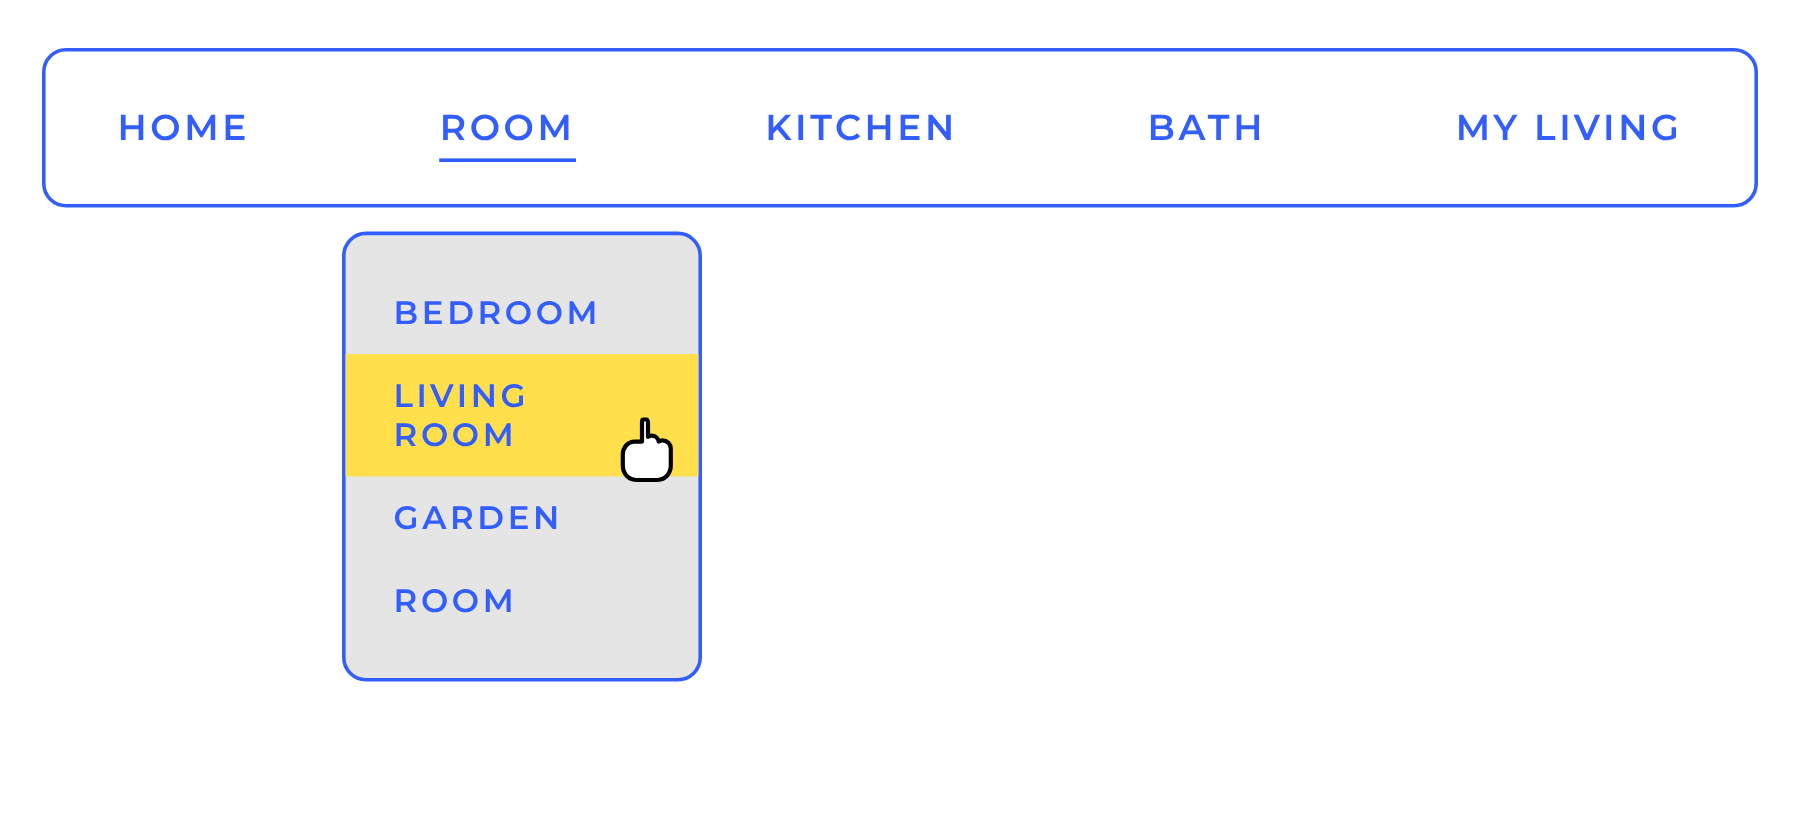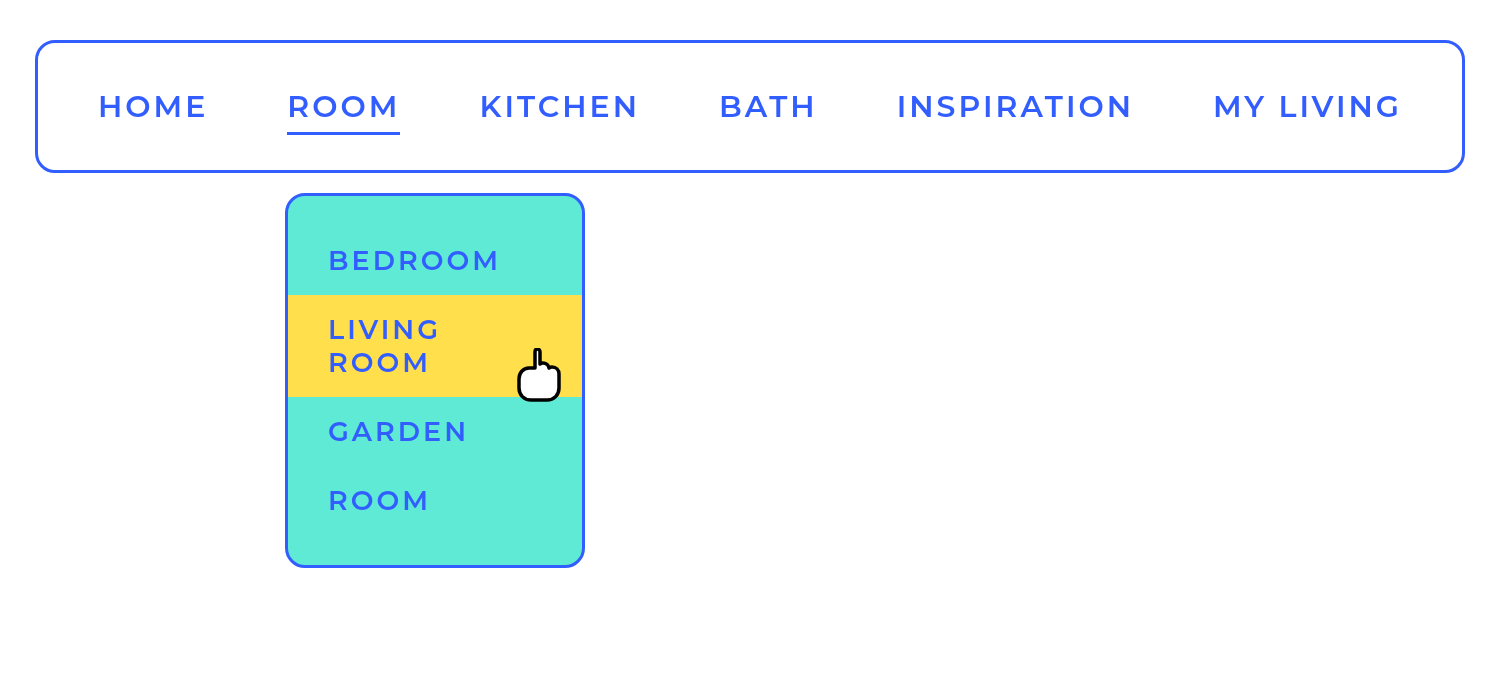--- a/index.html
+++ b/index.html
@@ -39,21 +39,21 @@
   .dropdown-container {
     position: relative;
     margin-left: 250px;
     margin-top: 20px;
     width: 300px;
   }
   .dropdown {
     border: 3px solid #335eff;
     border-radius: 20px;
     padding: 30px 0;
-    background: #5eead4;
+    background: #e5e5e5;
   }
   .dropdown-item {
     color: #335eff;
     font-weight: 600;
     font-size: 27px;
     letter-spacing: 3px;
     padding: 18px 40px;
     cursor: pointer;
   }
   .dropdown-item.highlighted {
@@ -67,21 +67,20 @@
   }
 </style>
 </head>
 <body>
 
 <nav class="navbar">
   <span class="nav-item">HOME</span>
   <span class="nav-item active">ROOM</span>
   <span class="nav-item">KITCHEN</span>
   <span class="nav-item">BATH</span>
-  <span class="nav-item">INSPIRATION</span>
   <span class="nav-item">MY LIVING</span>
 </nav>
 
 <div class="dropdown-container">
   <div class="dropdown">
     <div class="dropdown-item">BEDROOM</div>
     <div class="dropdown-item highlighted">LIVING ROOM</div>
     <div class="dropdown-item">GARDEN</div>
     <div class="dropdown-item">ROOM</div>
   </div>

